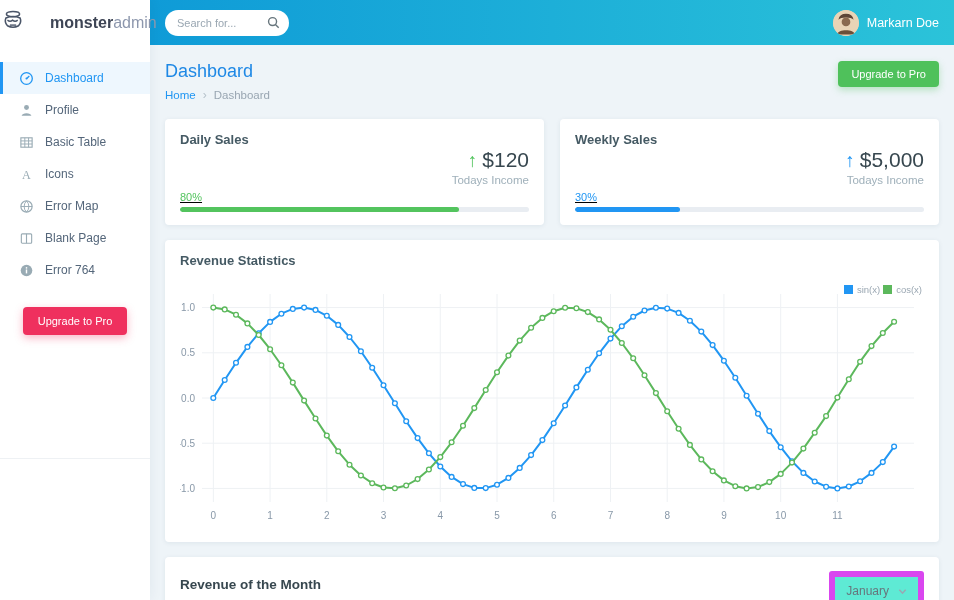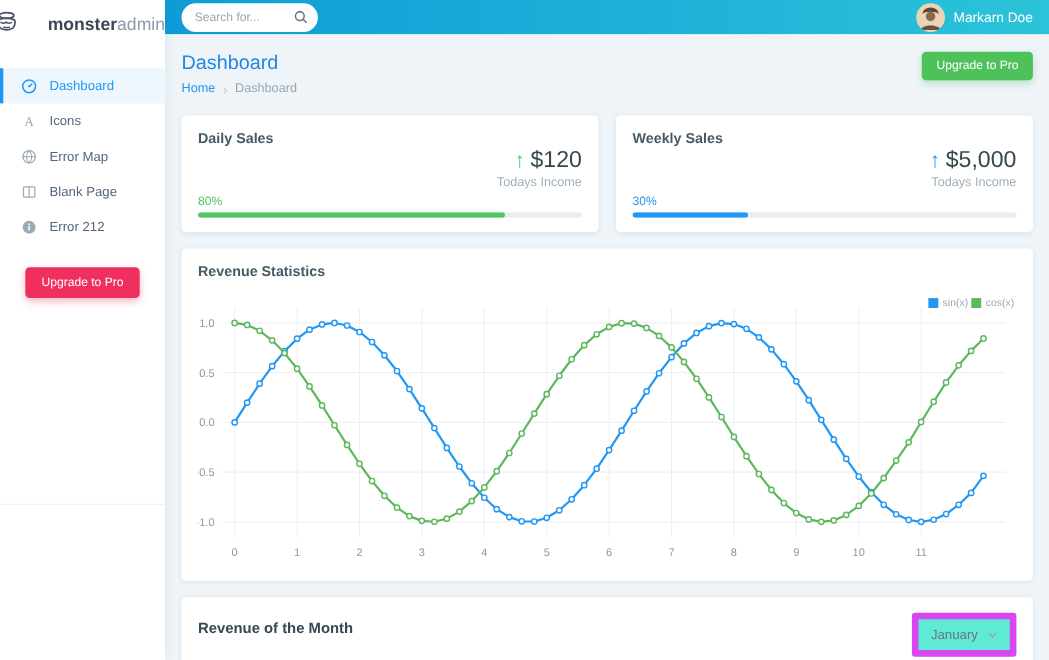--- a/index.html
+++ b/index.html
@@ -5,37 +5,37 @@
   * { margin:0; padding:0; box-sizing:border-box; }
   html,body { width:954px; height:600px; overflow:hidden; }
   body { font-family:"Liberation Sans", sans-serif; background:#eef4f8; }
   .app { display:flex; width:954px; height:600px; }
 
   
   .sidebar { position:relative; width:150px; background:#fff; flex-shrink:0;
              box-shadow:1px 0 12px rgba(20,50,80,.06); z-index:2; }
   .sidebar::after { content:""; position:absolute; left:0; top:458px; width:100%;
              border-top:1px solid #eef1f4; }
-  .logo { height:45px; display:flex; align-items:center; padding-left:0; gap:24px; background:#fff;justify-content:flex-end; }
+  .logo { height:45px; display:flex; align-items:center; padding-left:0; gap:24px; background:#fff; }
   .logo-text { font-size:16px; color:#8d97ad; }
   .logo-text b { color:#3e4555; font-weight:700; }
   .nav { padding-top:17px; }
   .nav-item { display:flex; align-items:center; gap:11px; height:32px; padding-left:16px;
               font-size:12px; color:#54667a; cursor:pointer; border-left:3px solid transparent; }
   .nav-item .nicon { width:15px; height:15px; color:#99abb4; display:flex; align-items:center; }
   .nav-item .nicon svg { width:100%; height:100%; }
   .nav-item.active { background:#eef7fe; border-left-color:#2196f3; color:#2196f3; }
   .nav-item.active .nicon { color:#2196f3; }
   .upgrade-pink { display:block; margin:21px auto 0; background:#ef305e; color:#fff; border:none;
               border-radius:4px; font-size:11px; padding:8px 15px; cursor:pointer;
               box-shadow:0 3px 8px rgba(239,48,94,.35); font-family:inherit; }
 
   
   .main { flex:1; display:flex; flex-direction:column; min-width:0; }
-  .topbar { height:31px; background:linear-gradient(90deg,#0f9bd7,#2bc3d9);
+  .topbar { height:45px; background:linear-gradient(90deg,#0f9bd7,#2bc3d9);
             display:flex; align-items:center; padding:0 15px; flex-shrink:0;gap:24px; }
   .search-wrap { position:relative; }
   .search-input { width:124px; height:26px; border:none; border-radius:13px; padding:0 26px 0 12px;
             font-size:11px; color:#455a64; outline:none; font-family:inherit; }
   .search-input::placeholder { color:#9aa7b2; }
   .search-icon { position:absolute; right:9px; top:6.5px; width:13px; height:13px; color:#67757c; }
   .user { margin-left:auto; display:flex; align-items:center; gap:8px; cursor:pointer; }
   .avatar { width:26px; height:26px; border-radius:50%; overflow:hidden; background:#e9d4b6; }
   .user-name { color:#fff; font-size:12.5px; }
 
@@ -51,21 +51,21 @@
             box-shadow:0 3px 7px rgba(79,193,91,.35); }
 
   .card { background:#fff; border-radius:4px; box-shadow:0 1px 5px rgba(21,58,85,.08); }
   .cards-row { display:flex; gap:16px; margin-top:17px; }
   .stat-card { flex:1; height:106px; padding:13px 15px; display:flex; flex-direction:column; }
   .card-title { font-size:13px; font-weight:700; color:#455a64; }
   .stat-amount-row { margin-top:1px; display:flex; justify-content:flex-end; align-items:center;
             gap:5px; font-size:21px; color:#37474f; }
   .trend-arrow { font-size:19px; line-height:1; }
   .stat-sub { text-align:right; font-size:11.5px; color:#9fb0ba; margin-top:2px; }
-  .stat-bottom { margin-top:auto; }
+  .stat-bottom { margin-top:auto;text-decoration:underline; }
   .stat-percent { font-size:11px; margin-bottom:4px; }
   .progress-track { height:5px; background:#e9edf2; border-radius:3px; overflow:hidden; cursor:default; }
   .progress-fill { height:100%; border-radius:3px; }
 
   .chart-card { margin-top:15px; padding:13px 15px; position:relative; height:302px; }
   .legend { position:absolute; right:17px; top:44px; display:flex; flex-direction:row; gap:3px; }
   .legend-item { display:flex; align-items:center; gap:4px; font-size:9.5px; color:#9aa7b2; }
   .legend-swatch { width:9px; height:9px; display:inline-block; }
   #revenue-svg { margin-top:14px; display:block; }
   #revenue-svg text.tick { font-size:10px; fill:#8898a8; font-family:"Liberation Sans",sans-serif; }
@@ -101,20 +101,38 @@
               <circle cx="8" cy="8" r="6.2" stroke="currentColor" stroke-width="1.4"></circle>
               <path d="M8 8.2 L11 5.4" stroke="currentColor" stroke-width="1.4"></path>
               <circle cx="8" cy="8" r="1.1" fill="currentColor"></circle>
             </svg>
           </span>
           <span>Dashboard</span>
         </div>
         <div class="nav-item">
           <span class="nicon">
             <svg viewBox="0 0 16 16">
+              <circle cx="8" cy="4.8" r="2.6" fill="currentColor"></circle>
+              <path d="M2.8 13.6 c0.4-3.6 10-3.6 10.4 0 z" fill="currentColor"></path>
+            </svg>
+          </span>
+          <span>Profile</span>
+        </div>
+        <div class="nav-item">
+          <span class="nicon">
+            <svg viewBox="0 0 16 16" fill="none">
+              <rect x="2" y="3" width="12" height="10" stroke="currentColor" stroke-width="1.2"></rect>
+              <path d="M2 6.3 h12 M2 9.6 h12 M6.2 3 v10 M10.2 3 v10" stroke="currentColor" stroke-width="1"></path>
+            </svg>
+          </span>
+          <span>Basic Table</span>
+        </div>
+        <div class="nav-item">
+          <span class="nicon">
+            <svg viewBox="0 0 16 16">
               <text x="8" y="12.6" text-anchor="middle" font-size="13" font-family="Liberation Serif, serif" fill="currentColor">A</text>
             </svg>
           </span>
           <span>Icons</span>
         </div>
         <div class="nav-item">
           <span class="nicon">
             <svg viewBox="0 0 16 16" fill="none">
               <circle cx="8" cy="8" r="6" stroke="currentColor" stroke-width="1.3"></circle>
               <path d="M2 8 h12 M8 2 a8.4 8.4 0 0 1 0 12 M8 2 a8.4 8.4 0 0 0 0 12" stroke="currentColor" stroke-width="1"></path>
@@ -132,21 +150,21 @@
           <span>Blank Page</span>
         </div>
         <div class="nav-item">
           <span class="nicon">
             <svg viewBox="0 0 16 16">
               <circle cx="8" cy="8" r="6.2" fill="currentColor"></circle>
               <rect x="7.25" y="6.9" width="1.5" height="4.2" fill="#fff"></rect>
               <rect x="7.25" y="4.4" width="1.5" height="1.6" fill="#fff"></rect>
             </svg>
           </span>
-          <span>Error 212</span>
+          <span>Error 764</span>
         </div>
       </nav>
     <button class="upgrade-pink">Upgrade to Pro</button>
   </aside>
 
   <div class="main">
 
     <header class="topbar">
       <div class="search-wrap">
         <input class="search-input" type="text" placeholder="Search for..." style="">

